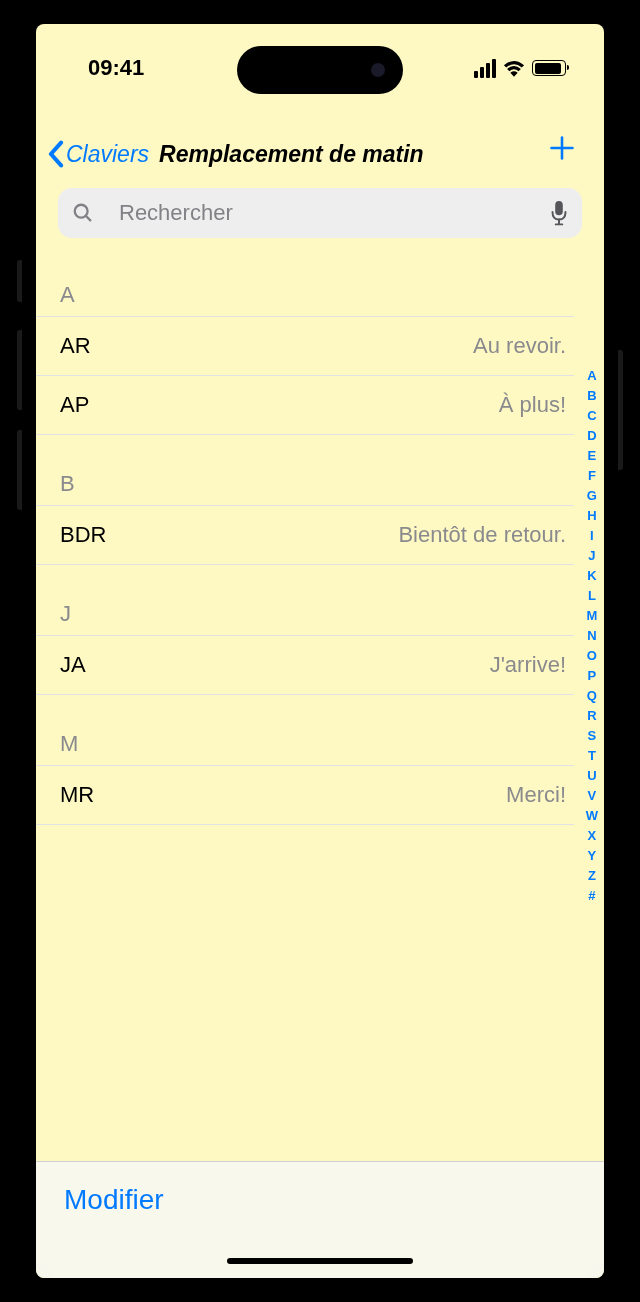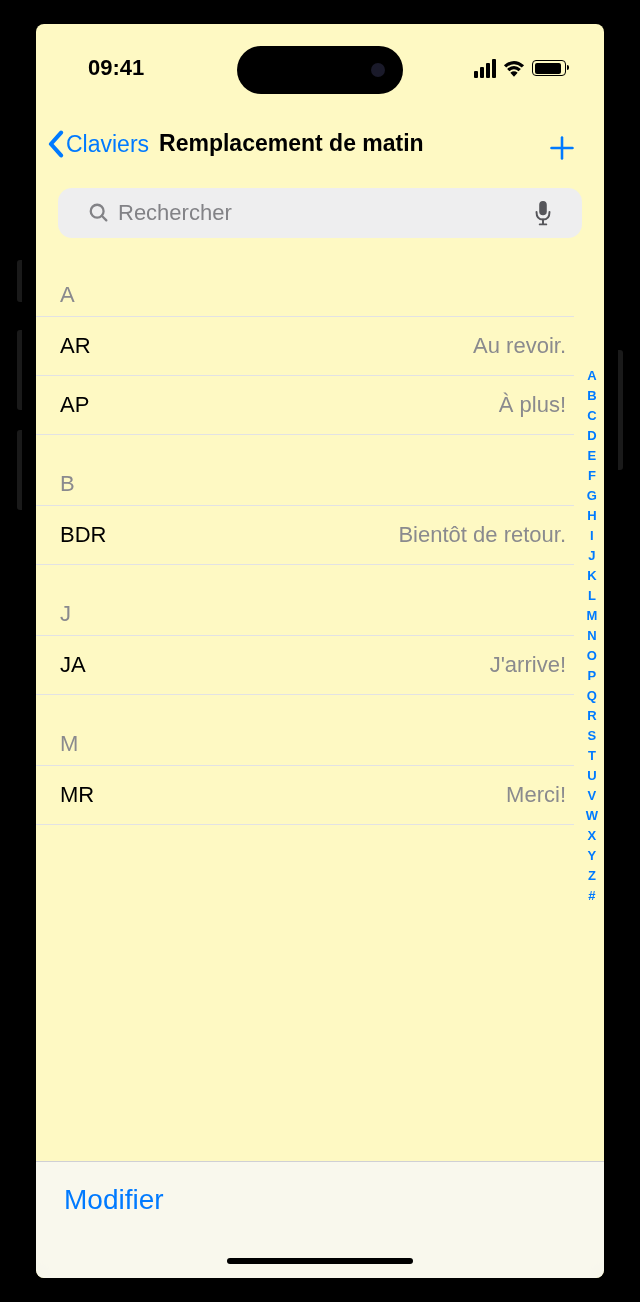--- a/index.html
+++ b/index.html
@@ -65,39 +65,40 @@
     .bars { display: flex; align-items: flex-end; gap: 2px; }
     .bar { width: 4px; background: #000; border-radius: 1px; }
     .bar:nth-child(1){height:7px}.bar:nth-child(2){height:11px}.bar:nth-child(3){height:15px}.bar:nth-child(4){height:19px}
     .wifi-icon { width: 22px; height: 17px; }
     .battery { width: 34px; height: 16px; border: 1.5px solid #000; border-radius: 4px; position: relative; }
     .battery::after { content:""; position:absolute; right:-4px; top:4px; width:2.5px; height:5px; background:#000; border-radius:0 2px 2px 0;}
     .battery-fill { position:absolute; left:1.5px; top:1.5px; bottom:1.5px; width:26px; background:#000; border-radius:2px;}
     
     .nav-bar {
       display: flex;
-      align-items: flex-start;
+      align-items: flex-end;
       padding: 30px 22px 16px 12px;
       gap: 4px;
+      font-style: italic;
     }
     .back-button { display:flex; align-items:center; color:#007aff; font-size:23px; cursor:pointer; }
     .chevron-left { width:16px; height:28px; margin-right:2px; }
     .nav-title { font-size:23px; font-weight:600; margin-left:6px; flex:0 0 auto; }
     .nav-spacer { flex:1; }
     .add-button { color:#007aff; font-size:38px; font-weight:300; line-height:1; padding:0 6px; cursor:pointer; }
     
     .search-bar {
       margin: 4px 22px 10px;
       background: #eeeeef;
       border-radius: 14px;
       height: 50px;
       display: flex;
       align-items: center;
-      padding: 0 30px;
-      gap: 8px;
+      padding: 0 14px;
+      gap: 25px;
     }
     .search-icon { color:#828286; }
     .search-placeholder { color:#828286; font-size:22px; flex:1; }
     .mic-icon { color:#828286; }
     
     .content { flex:1; overflow:hidden; position:relative; }
     .list { padding-right: 30px; }
     
     .section-header {
       color: #8a8a8e;

